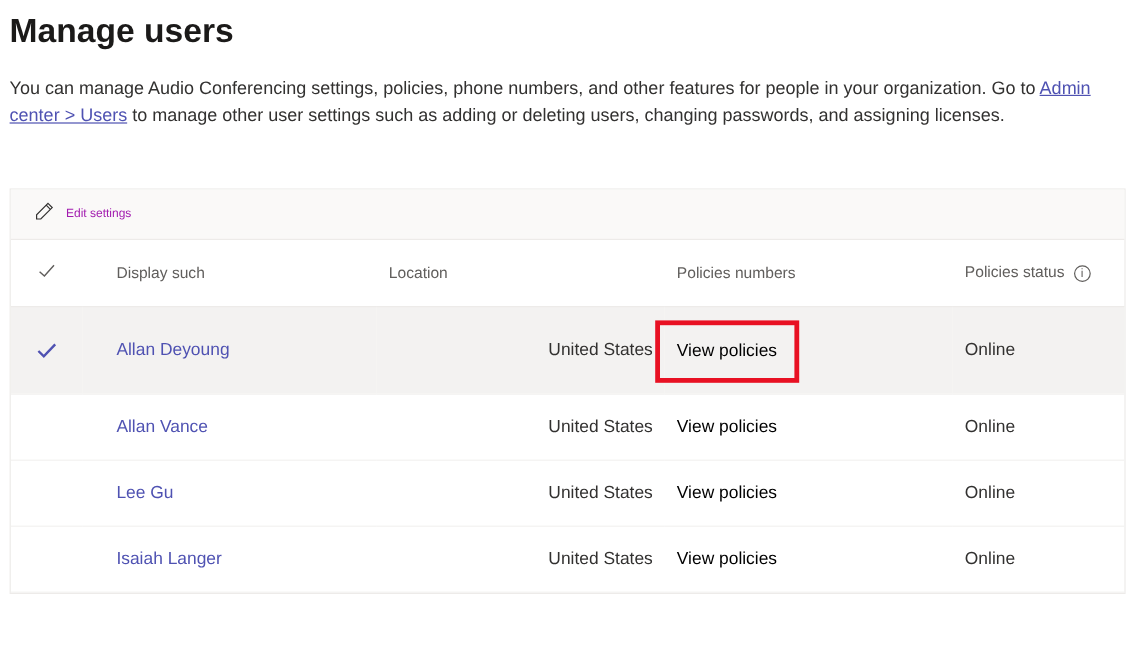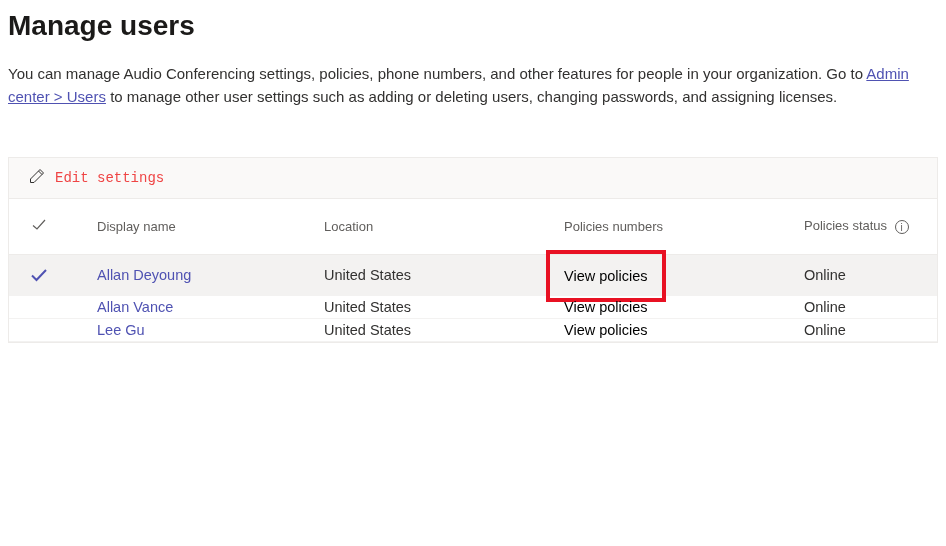--- a/index.html
+++ b/index.html
@@ -45,23 +45,22 @@
       border-bottom: 1px solid #edebe9;
       display: flex;
       align-items: center;
       gap: 10px;
     }
     .toolbar svg {
       width: 16px;
       height: 16px;
     }
     .toolbar-label {
-      font-size: 14px;
-      color: #ef4444;
-      font-family: Liberation Mono, monospace;
+      font-size: 10px;
+      color: #a21caf;
     }
     .table {
       width: 100%;
       border-collapse: collapse;
     }
     .thead-row th {
       text-align: left;
       font-weight: 400;
       font-size: 13px;
       color: #605e5c;
@@ -71,32 +70,33 @@
     .col-check {
       width: 60px;
       text-align: center !important;
     }
     .col-name {
       width: 245px;
       padding-left: 28px !important;
     }
     .col-location {
       width: 240px;
+      text-align: right;
     }
     .col-policies {
       width: 240px;
     }
     .col-status {
     }
     .check-icon svg {
       width: 16px;
       height: 16px;
     }
     .body-row td {
-      padding: 3px 10px;
+      padding: 19px 10px;
       font-size: 14.5px;
       border-bottom: 1px solid #f3f2f1;
       vertical-align: middle;
     }
     .body-row.selected {
       background: #f3f2f1;
     }
     .body-row td.col-name {
       padding-left: 28px;
     }
@@ -161,21 +161,21 @@
     <table class="table">
       <thead>
         <tr class="thead-row">
           <th class="col-check">
             <span class="check-icon">
               <svg viewBox="0 0 16 16" fill="none" stroke="#605e5c" stroke-width="1.2">
                 <path d="M2 8.5 L6 12 L14 3"></path>
               </svg>
             </span>
           </th>
-          <th class="col-name">Display name</th>
+          <th class="col-name">Display such</th>
           <th class="col-location">Location</th>
           <th class="col-policies">Policies numbers</th>
           <th class="col-status">
             <span>Policies status</span>
             <span class="info-icon">i</span>
           </th>
         </tr>
       </thead>
       <tbody id="table-body">
       <tr class="body-row selected">
@@ -196,16 +196,23 @@
             <td class="col-policies"><span class="policy-link">View policies</span></td>
             <td class="col-status">Online</td>
           </tr>
           <tr class="body-row">
             <td class="col-check row-check"></td>
             <td class="col-name"><span class="name-link">Lee Gu</span></td>
             <td class="col-location">United States</td>
             <td class="col-policies"><span class="policy-link">View policies</span></td>
             <td class="col-status">Online</td>
           </tr>
+          <tr class="body-row">
+            <td class="col-check row-check"></td>
+            <td class="col-name"><span class="name-link">Isaiah Langer</span></td>
+            <td class="col-location">United States</td>
+            <td class="col-policies"><span class="policy-link">View policies</span></td>
+            <td class="col-status">Online</td>
+          </tr>
         </tbody>
     </table>
   </div>
 </div>
 
 </body></html>

